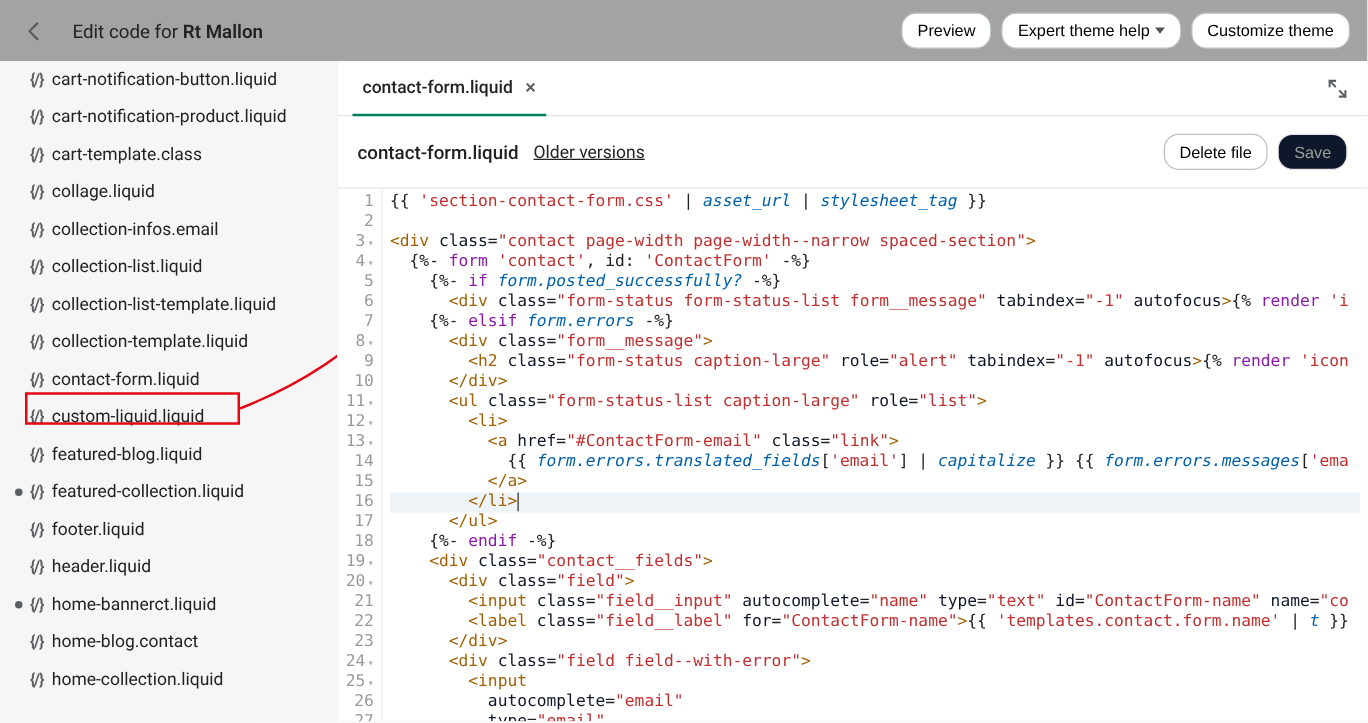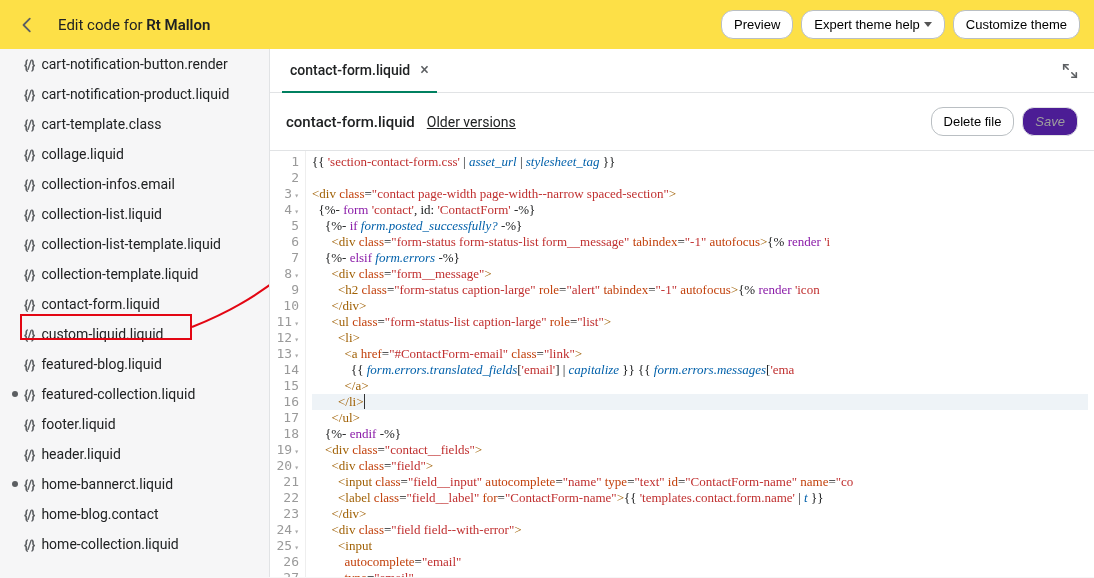--- a/index.html
+++ b/index.html
@@ -1,23 +1,23 @@
 <!DOCTYPE html>
 <html><head>
 <meta charset="utf-8">
 <style>
 * { box-sizing: border-box; margin: 0; padding: 0; }
 body { font-family: -apple-system, BlinkMacSystemFont, "Segoe UI", Roboto, sans-serif; font-size: 13px; color: #202223; background: #f6f6f7; width: 1094px; height: 578px; overflow: hidden; }
-.header { display: flex; align-items: center; padding: 10px 14px; background: #fde047; }
+.header { display: flex; align-items: center; padding: 10px 14px; background: #a3a3a3; }
 .back-btn { width: 28px; height: 28px; display: flex; align-items: center; justify-content: center; border: none; background: transparent; cursor: pointer; margin-right: 16px; }
 .header-title { font-size: 15px; }
 .header-title b { font-weight: 600; }
 .header-right { margin-left: auto; display: flex; gap: 8px; }
 .btn { background: #fff; border: 1px solid #babfc3; border-radius: 12px; padding: 6px 12px; font-size: 13px; cursor: pointer; display: flex; align-items: center; gap: 4px; }
-.btn.disabled { color: #9e9e9e; border-color: #e1e3e5; background: #4c1d95; cursor: default; font-style: italic; }
+.btn.disabled { color: #9e9e9e; border-color: #e1e3e5; background: #0f172a; cursor: default; }
 .chev-down { display: inline-block; width: 0; height: 0; border-left: 4px solid transparent; border-right: 4px solid transparent; border-top: 5px solid #555; }
 .main { display: flex; height: calc(578px - 50px); }
 .sidebar { width: 269px; background: #f6f6f7; overflow-y: auto; position: relative; }
 .sidebar::-webkit-scrollbar { width: 10px; }
 .sidebar::-webkit-scrollbar-thumb { background: #c9cdd1; border-radius: 5px; }
 .file-item { display: flex; align-items: center; padding: 5px 8px 5px 24px; cursor: pointer; font-size: 14px; height: 30px; }
 .file-item.highlighted { background: transparent; }
 .file-item .dot { width: 6px; height: 6px; background: #5c5f62; border-radius: 50%; position: absolute; left: 12px; }
 .file-item .icon { color: #5c5f62; font-weight: 700; margin-right: 7px; font-size: 13px; letter-spacing: -1px; }
 .file-item .name { color: #202223; white-space: nowrap; overflow: hidden; text-overflow: ellipsis; }
@@ -31,24 +31,24 @@
 .icon-box { width: 24px; height: 24px; display: flex; align-items: center; justify-content: center; cursor: pointer; }
 .file-header { display: flex; align-items: center; padding: 14px 16px; border-bottom: 1px solid #e1e3e5; }
 .file-header .fname { font-size: 15px; font-weight: 500; margin-right: 12px; }
 .file-header .older { font-size: 14px; text-decoration: underline; cursor: pointer; }
 .file-header-right { margin-left: auto; display: flex; gap: 8px; align-items: flex-end; }
 .code-area { flex: 1; display: flex; overflow: hidden; font-family: Consolas, Monaco, monospace; font-size: 13px; line-height: 16px; }
 .gutter { width: 36px; background: #fff; border-right: 1px solid #eee; text-align: right; padding: 3px 6px 3px 2px; color: #9a9a9a; user-select: none; }
 .gutter .ln { height: 16px; }
 .gutter .fold::after { content: "▾"; font-size: 8px; color: #aaa; margin-left: 2px; }
 .code { flex: 1; padding: 3px 6px; white-space: pre; overflow: hidden; }
-.code .line { height: 16px; font-family: Liberation Serif, serif; }
+.code .line { height: 16px; }
 .code .hl-line { background: #eef3f7; }
 .t-tag { color: #a16207; }
-.t-attr { color: #c2410c; }
+.t-attr { color: #0f172a; }
 .t-str { color: #c03030; }
 .t-var { color: #0060aa; font-style: italic; }
 .t-kw { color: #8a1ba8; }
 </style>
 </head>
 <body>
 
 <div class="header">
   <button class="back-btn">
     <svg width="18" height="18" viewBox="0 0 20 20">
@@ -66,21 +66,21 @@
     </button>
     <button class="btn">Customize theme</button>
   </div>
 </div>
 
 <div class="main">
   <div class="sidebar">
     <div id="file-list">
         <div class="file-item" style="position: relative;">
           <span class="icon">{/}</span>
-          <span class="name">cart-notification-button.render</span>
+          <span class="name">cart-notification-button.liquid</span>
         </div>
         <div class="file-item" style="position: relative;">
           <span class="icon">{/}</span>
           <span class="name">cart-notification-product.liquid</span>
         </div>
         <div class="file-item" style="position: relative;">
           <span class="icon">{/}</span>
           <span class="name">cart-template.class</span>
         </div>
         <div class="file-item" style="position: relative;">

